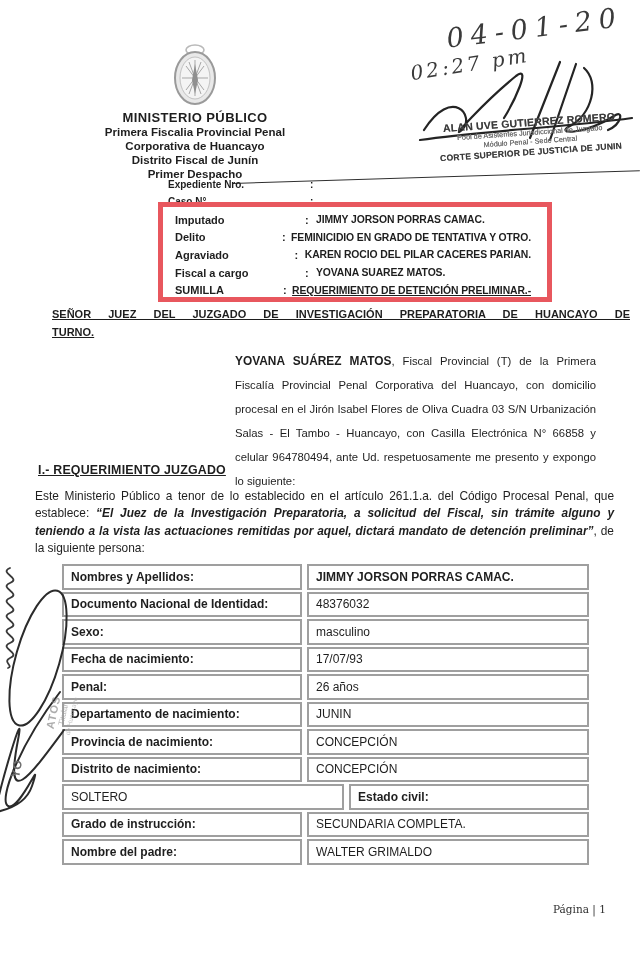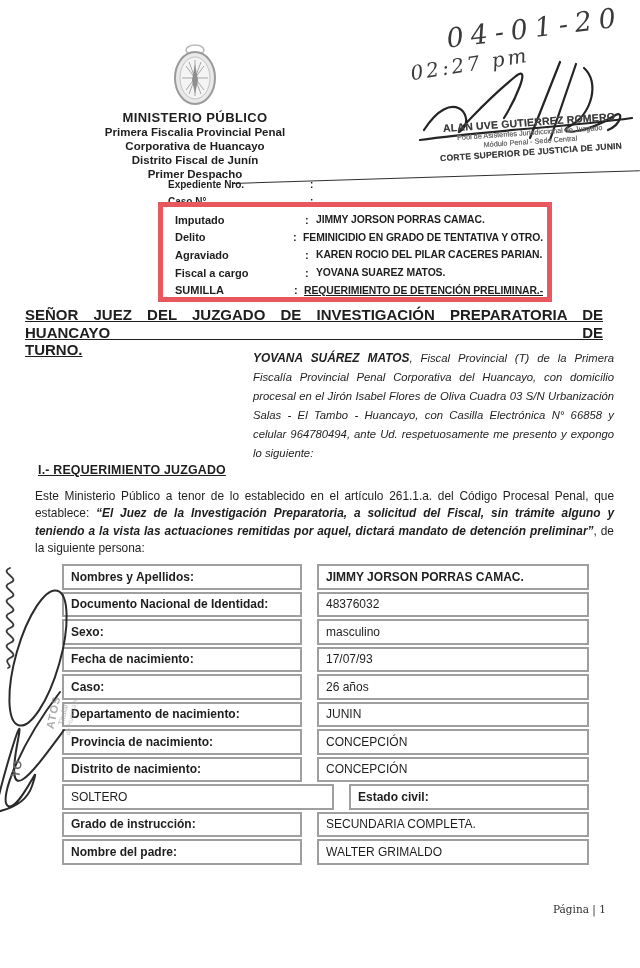--- a/index.html
+++ b/index.html
@@ -18,38 +18,38 @@
   .hw-time{left:410px;top:52px;font-size:20px;letter-spacing:3px;transform:rotate(-9deg);}
   .sig-svg{position:absolute;left:418px;top:58px;}
   .stamp{position:absolute;left:428px;top:116px;width:204px;text-align:center;transform:rotate(-4deg);color:#3c3c3c;text-shadow:0 0 .5px #777;}
   .stamp-name{font-size:10.5px;font-weight:bold;letter-spacing:.2px;}
   .stamp-sub{font-size:7.3px;color:#6a6a6a;line-height:9px;}
   .stamp-court{font-size:8.6px;font-weight:bold;margin-top:1px;letter-spacing:.2px;}
   .angled-line{position:absolute;left:232px;top:183px;width:408px;border-top:1.7px solid #2f2f2f;transform:rotate(-1.8deg);transform-origin:left center;}
   
   .exp-row{position:absolute;left:168px;display:flex;font-size:10px;font-weight:bold;}
   .exp-row .lbl{width:142px;}
-  .case-box{position:absolute;left:158px;top:202px;width:394px;height:100px;border:5px solid #e8575e;box-sizing:border-box;padding:4px 4px 0 12px;}
+  .case-box{position:absolute;left:158px;top:202px;width:394px;height:100px;border:5px solid #e8575e;box-sizing:border-box;padding:4px 16px 0 12px;}
   .cb-row{display:flex;height:17.6px;align-items:center;font-weight:bold;}
   .cb-label{width:130px;font-size:11px;}
   .cb-colon{width:11px;font-size:11px;}
   .cb-value{font-size:10.4px;white-space:nowrap;letter-spacing:-.1px;}
   .underlined{text-decoration:underline;}
   
-  .judge{position:absolute;left:25px;top:306px;width:578px;font-weight:bold;font-size:15px;line-height:17.5px;}
+  .judge{position:absolute;left:52px;top:306px;width:578px;font-weight:bold;font-size:11px;line-height:17.5px;}
   .judge-l1{text-align:justify;text-align-last:justify;text-decoration:underline;}
   .judge-l2{text-decoration:underline;}
-  .intro{position:absolute;left:253px;top:349px;width:361px;font-size:11.3px;line-height:19px;text-align:justify;font-style:italic;}
+  .intro{position:absolute;left:235px;top:349px;width:361px;font-size:11.3px;line-height:24px;text-align:justify;}
   .intro b{font-size:11.9px;}
   .req-heading{position:absolute;left:38px;top:463px;font-size:12.4px;font-weight:bold;text-decoration:underline;letter-spacing:.2px;}
   .req-para{position:absolute;left:35px;top:488px;width:579px;font-size:11.9px;line-height:17.3px;text-align:justify;}
   .req-para .quote{font-weight:bold;font-style:italic;}
   
   .ptable{position:absolute;left:62px;top:564px;width:527px;}
-  .prow{display:flex;gap:15px;margin-bottom:2px;}
+  .prow{display:flex;gap:5px;margin-bottom:2px;}
   .pcell{border:2px solid #9f9f9f;background:#fff;height:21.5px;display:flex;align-items:center;padding-left:7px;box-sizing:content-box;}
   .pcell.lab{width:229px;font-weight:bold;font-size:12px;}
   .pcell.val{flex:1;font-size:12px;}
   .valbold{font-weight:bold;}
   
   .footer{position:absolute;left:553px;top:903px;font-family:"DejaVu Serif",serif;font-size:10.5px;color:#2e2e2e;}
   
   .coil-svg{position:absolute;left:-4px;top:566px;}
   .loop1-svg{position:absolute;left:-6px;top:580px;}
   .loop2-svg{position:absolute;left:-8px;top:688px;}
@@ -165,21 +165,21 @@
     </div>
     <div class="prow">
       <div class="pcell lab">Sexo:</div>
       <div class="pcell val">masculino</div>
     </div>
     <div class="prow">
       <div class="pcell lab">Fecha de nacimiento:</div>
       <div class="pcell val">17/07/93</div>
     </div>
     <div class="prow">
-      <div class="pcell lab">Caso:</div>
+      <div class="pcell lab">Penal:</div>
       <div class="pcell val">26 años</div>
     </div>
     <div class="prow">
       <div class="pcell lab">Departamento de nacimiento:</div>
       <div class="pcell val">JUNIN</div>
     </div>
     <div class="prow">
       <div class="pcell lab">Provincia de nacimiento:</div>
       <div class="pcell val">CONCEPCIÓN</div>
     </div>

